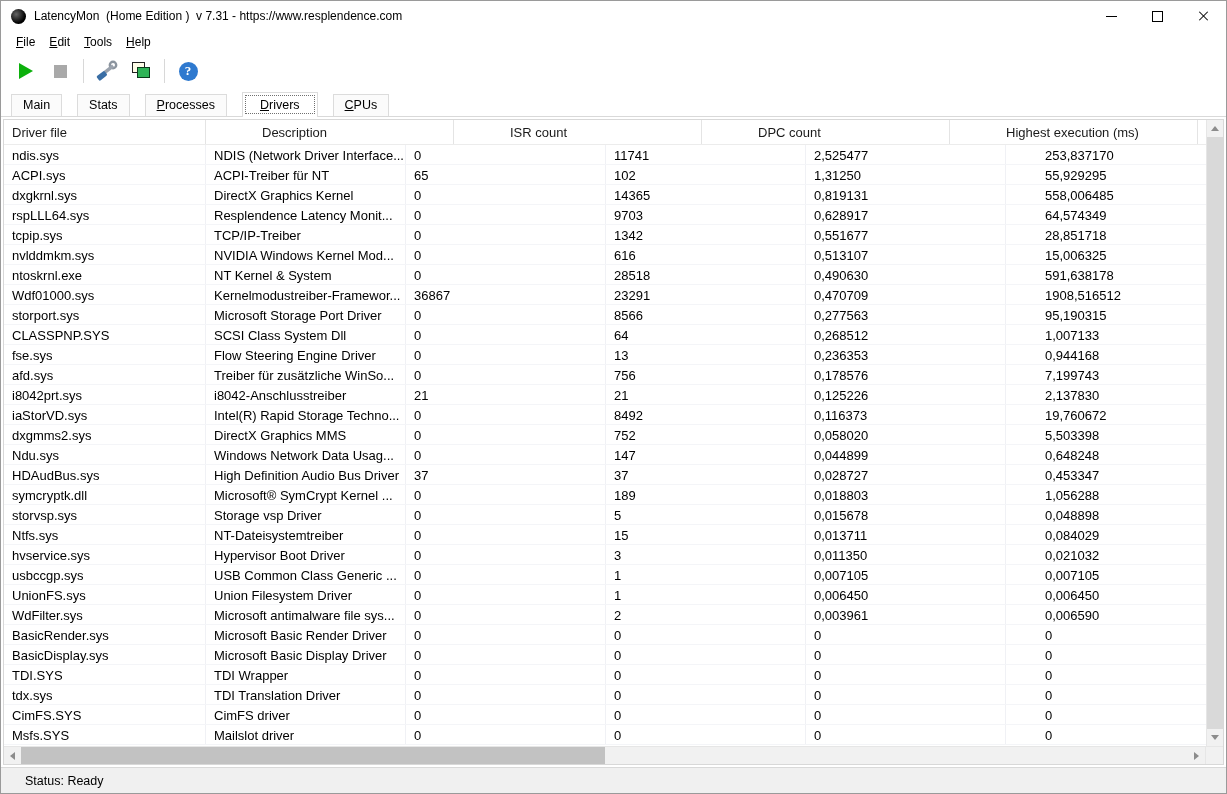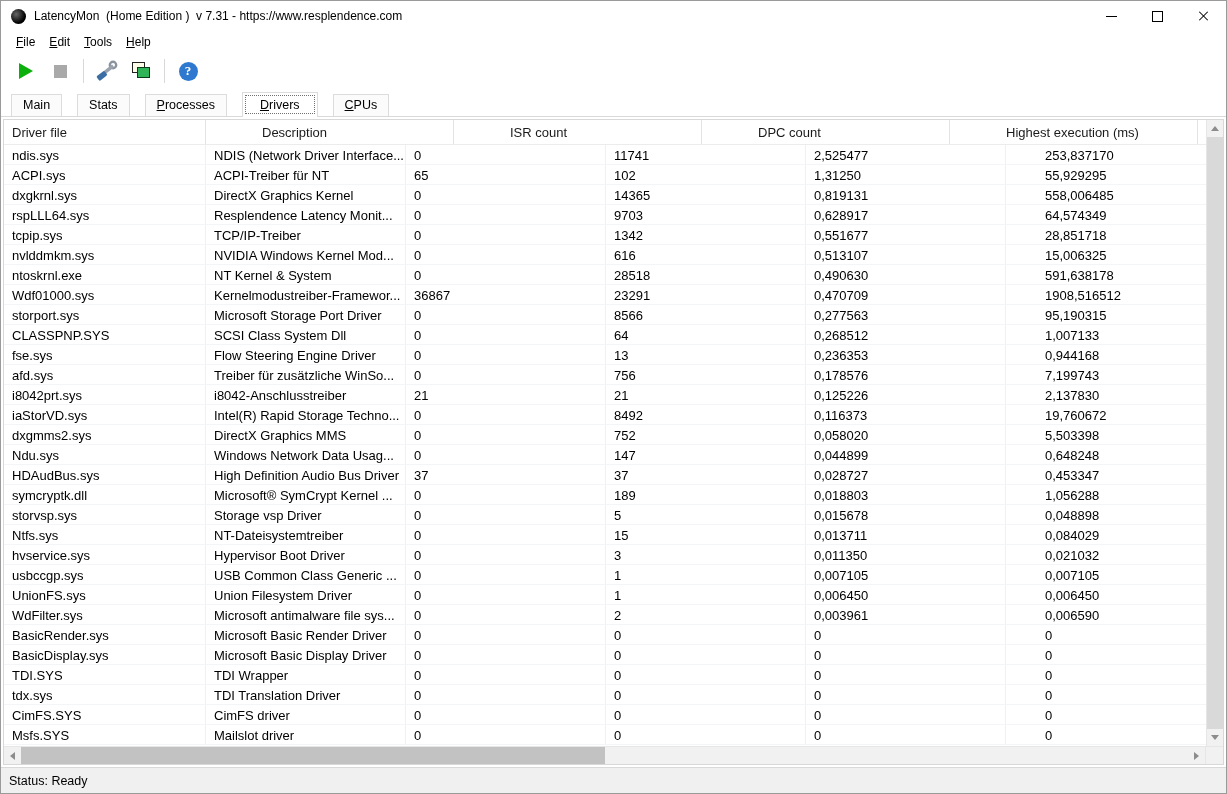--- a/index.html
+++ b/index.html
@@ -75,21 +75,21 @@
     border-left:5px solid #8c8c8c;}
   .vthumb{flex:1;background:#d9d9d9;}
   .lv-bottom{height:17px;flex:none;display:flex;border-top:1px solid #e6e6e6;box-sizing:content-box;}
   .hscroll{flex:1;display:flex;background:#f1f1f1;}
   .harrow{width:17px;flex:none;display:flex;align-items:center;justify-content:center;}
   .htrack{flex:1;position:relative;}
   .hthumb{position:absolute;left:0;top:0;height:100%;width:50%;background:#c2c2c2;}
   .corner{width:17px;flex:none;background:#f1f1f1;border-left:1px solid #e6e6e6;}
   
   .statusbar{position:absolute;left:0;right:0;bottom:0;height:26px;background:#f0f0f0;
-    border-top:1px solid #d9d9d9;display:flex;align-items:center;padding-left:8px;
+    border-top:1px solid #d9d9d9;display:flex;align-items:center;padding-left:24px;
     box-sizing:border-box;font-size:12.5px;}
   u{text-decoration:underline;}
 </style>
 </head>
 <body>
 
 <div class="titlebar">
   <span class="app-icon"></span>
   <span class="title-text">LatencyMon  (Home Edition )  v 7.31 - https://www.resplendence.com</span>
   <div class="win-controls">

